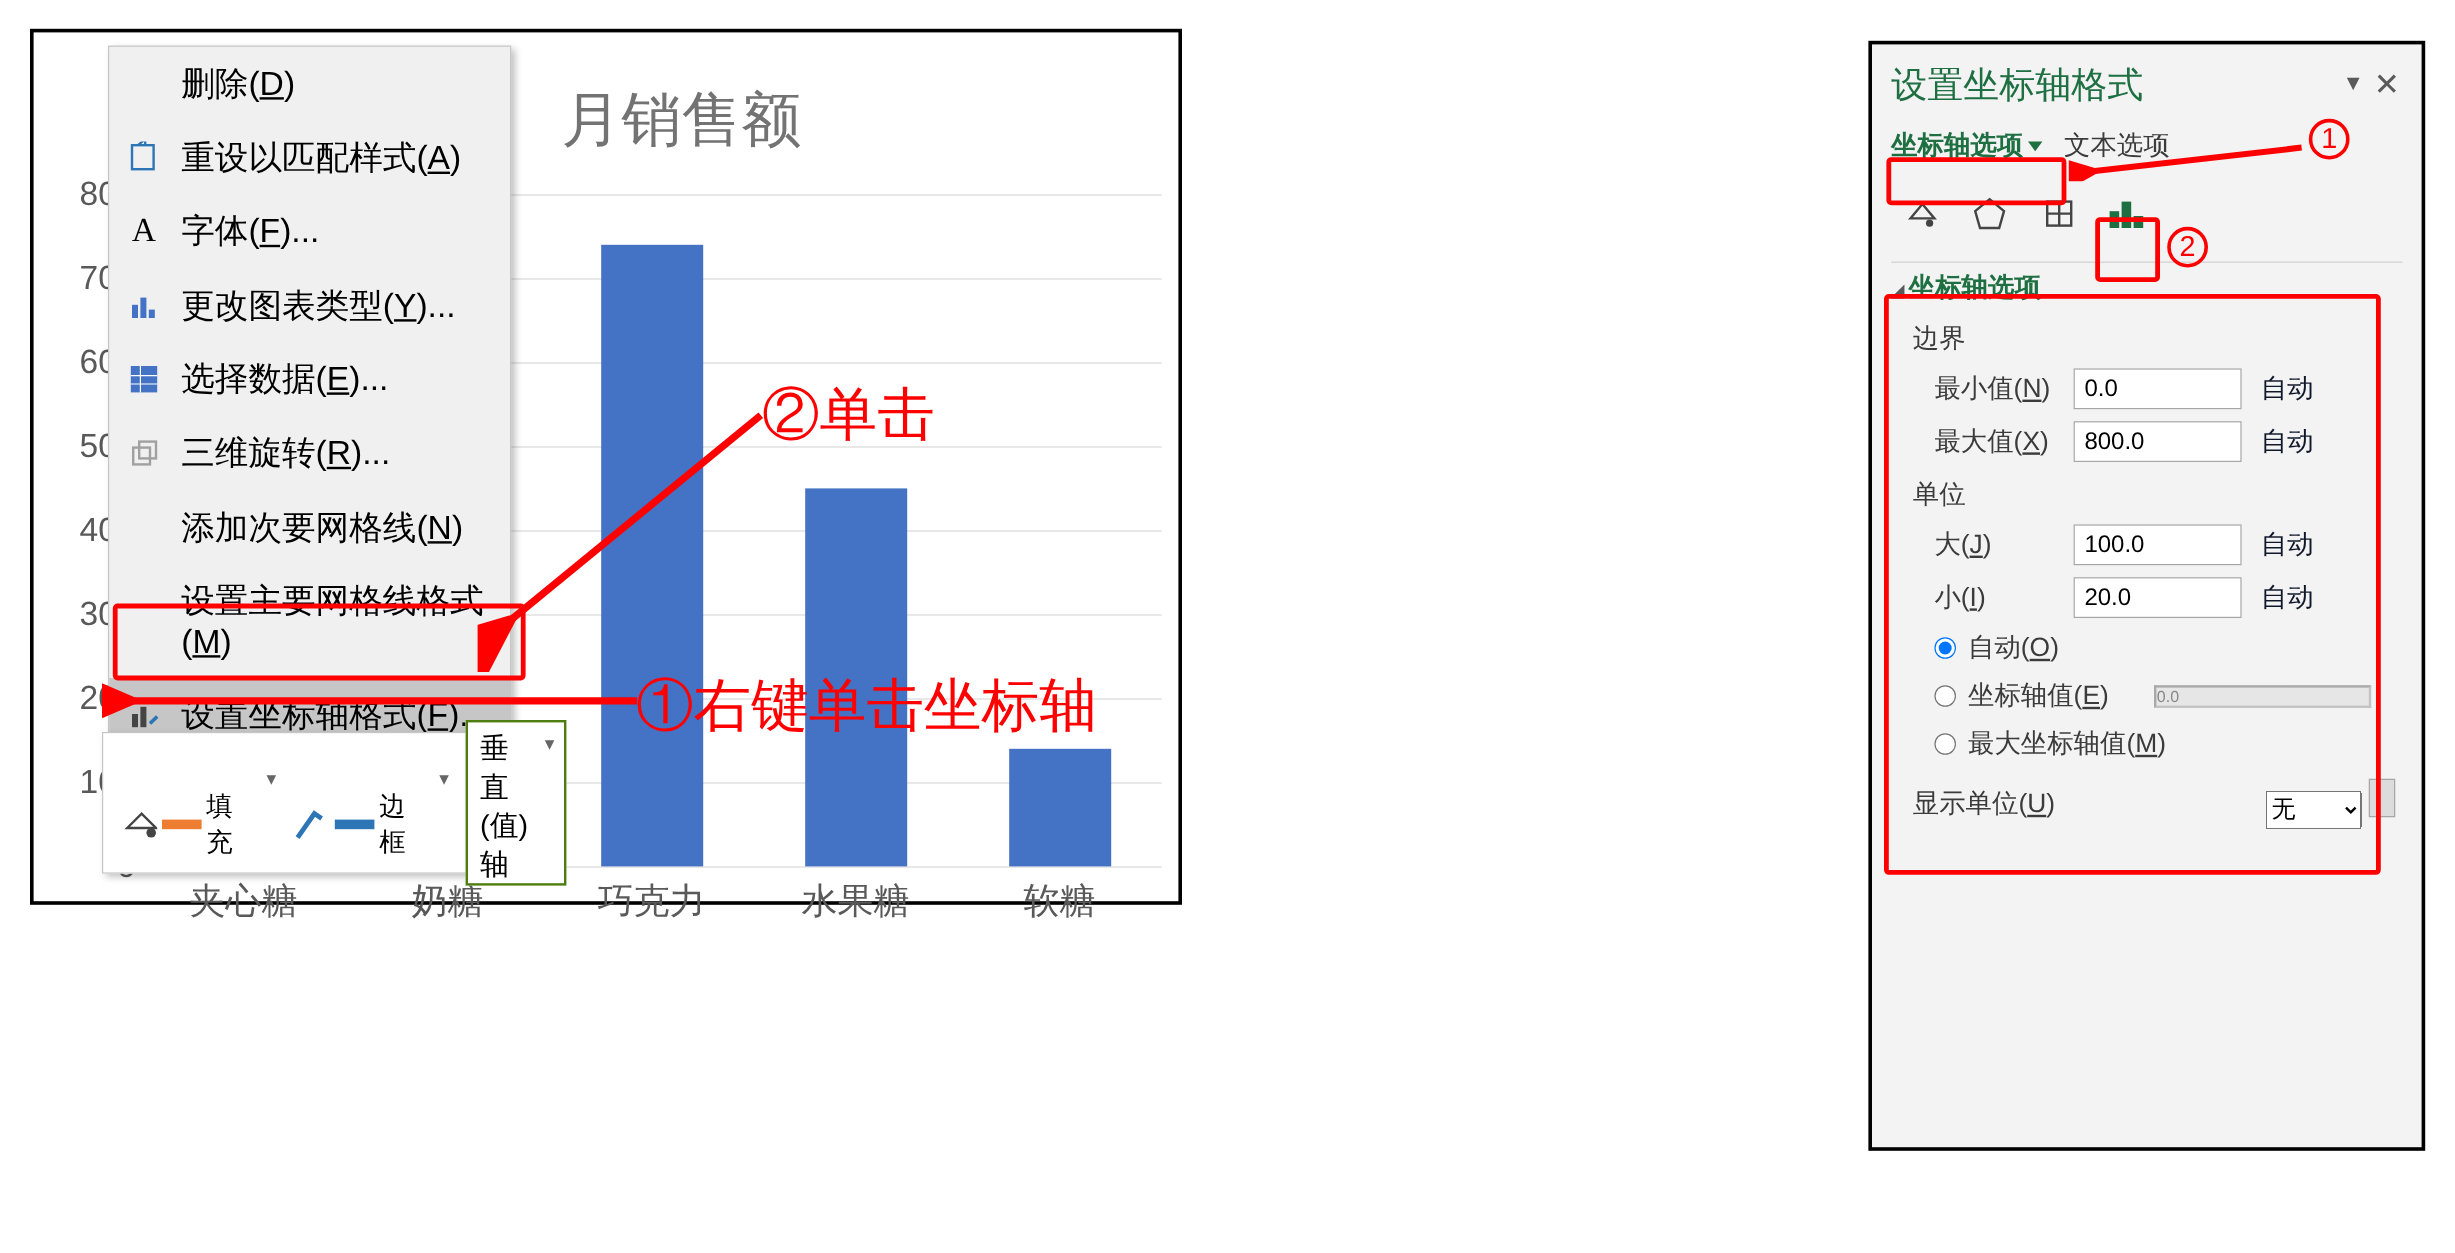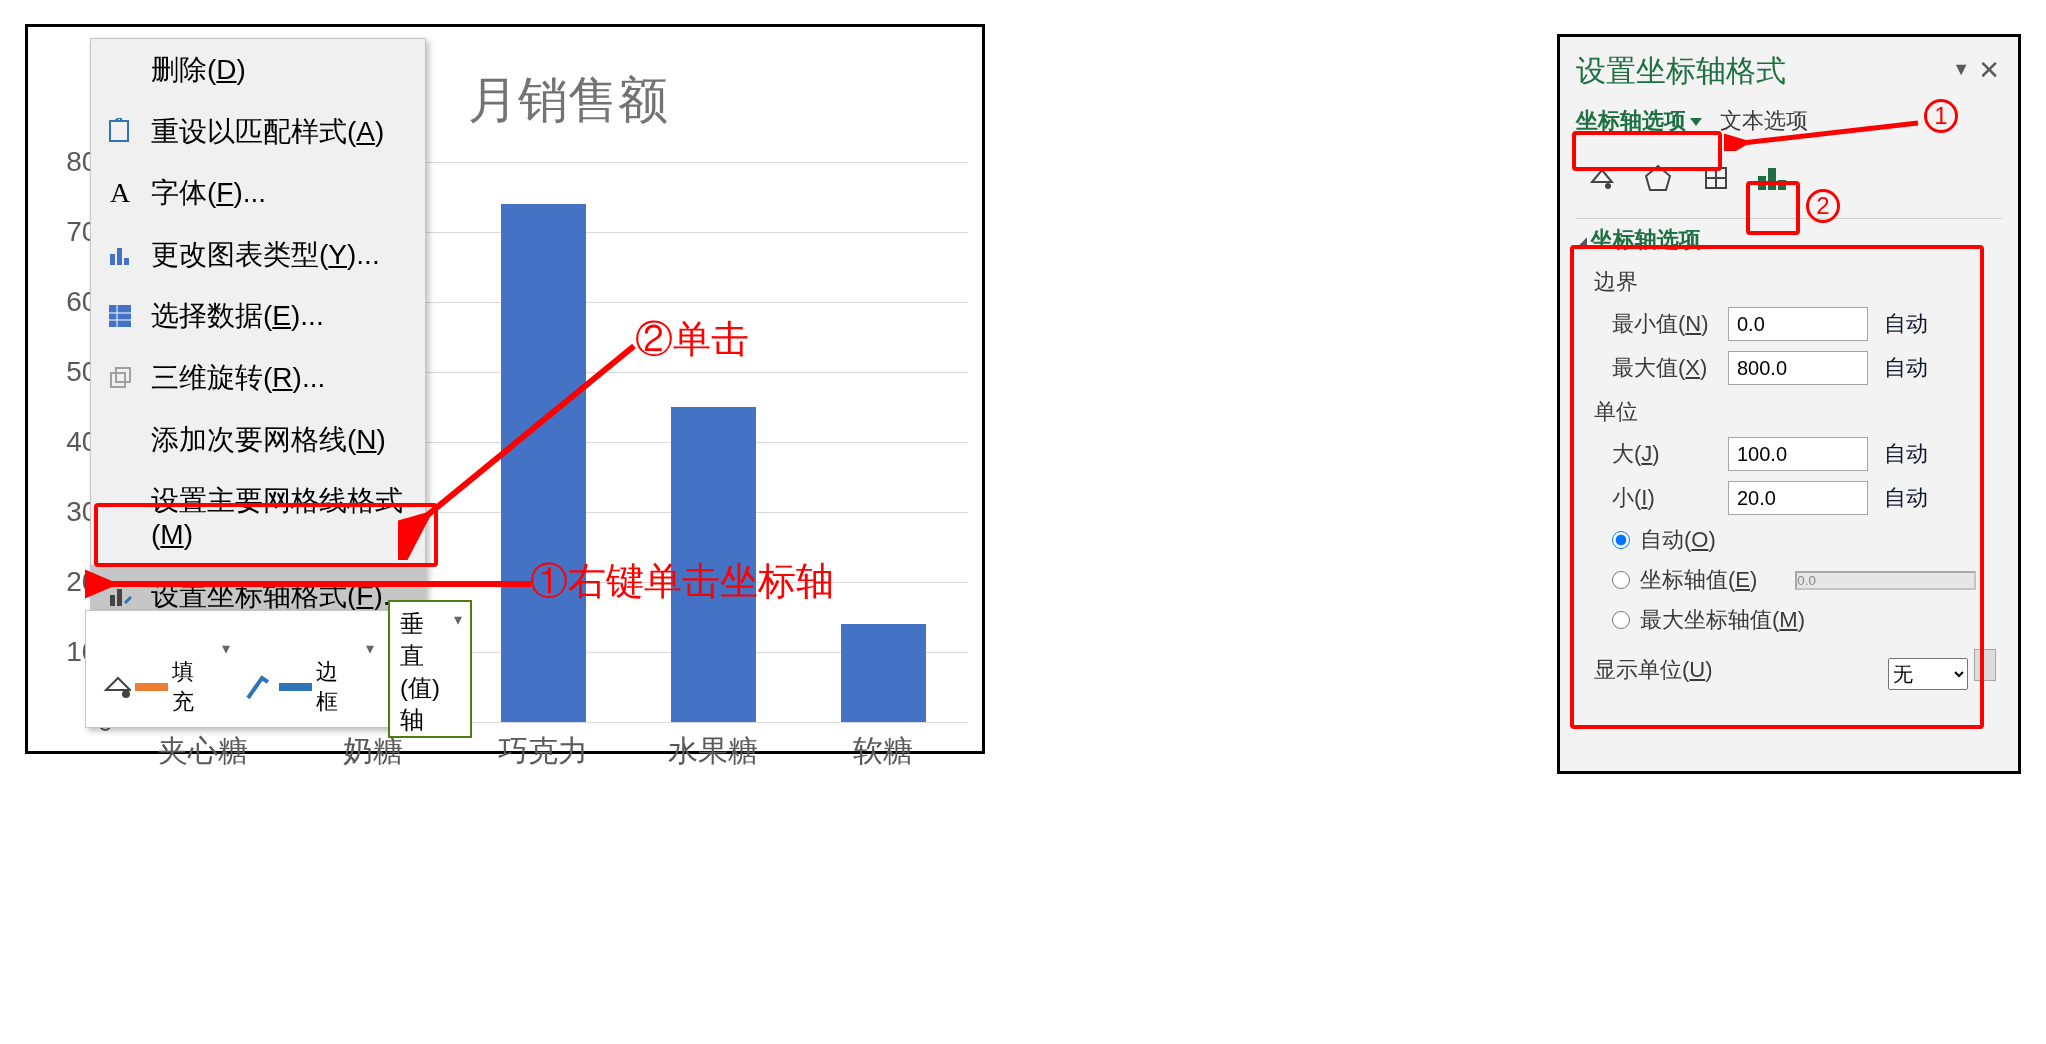--- a/index.html
+++ b/index.html
@@ -132,34 +132,34 @@
   font-size: 24px;
   background: #fff;
   position: relative;
   align-self: center;
 }
 
 
 .anno {
   position: absolute;
   color: #ff0000;
-  font-size: 38px;
+  font-size: 48px;
 }
 .arrow {
   position: absolute;
   pointer-events: none;
 }
 
 
 .format-pane {
   position: absolute;
   right: 25px;
   top: 34px;
   width: 464px;
-  height: 740px;
+  height: 925px;
   background: #f3f3f3;
   border: 3px solid #000;
   padding: 14px 16px;
   font-size: 22px;
   color: #3b3b3b;
 }
 .pane-title {
   color: #1e6f41;
   font-size: 30px;
 }

